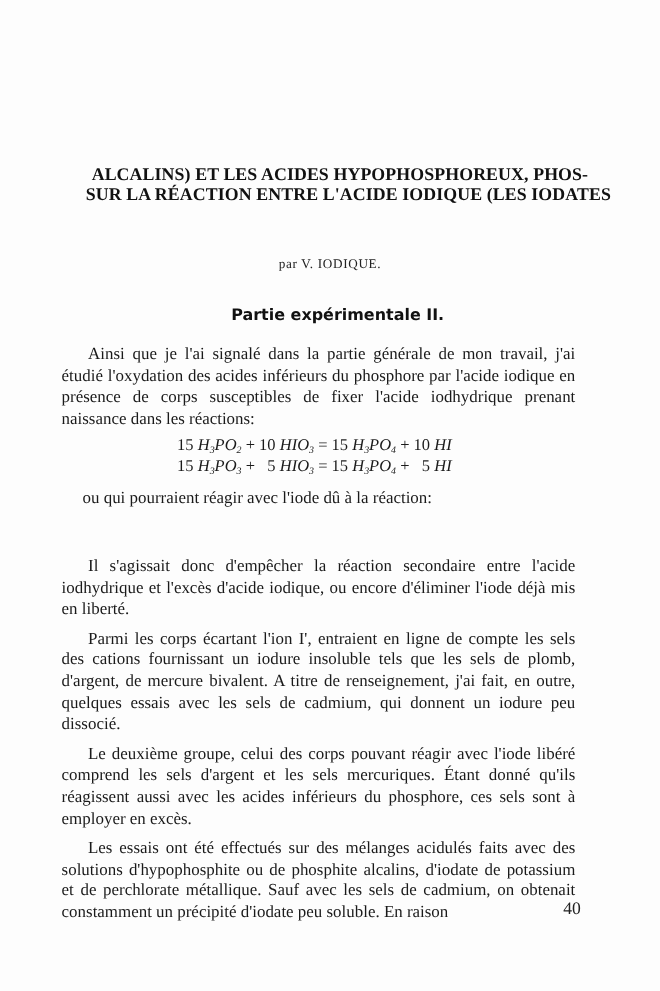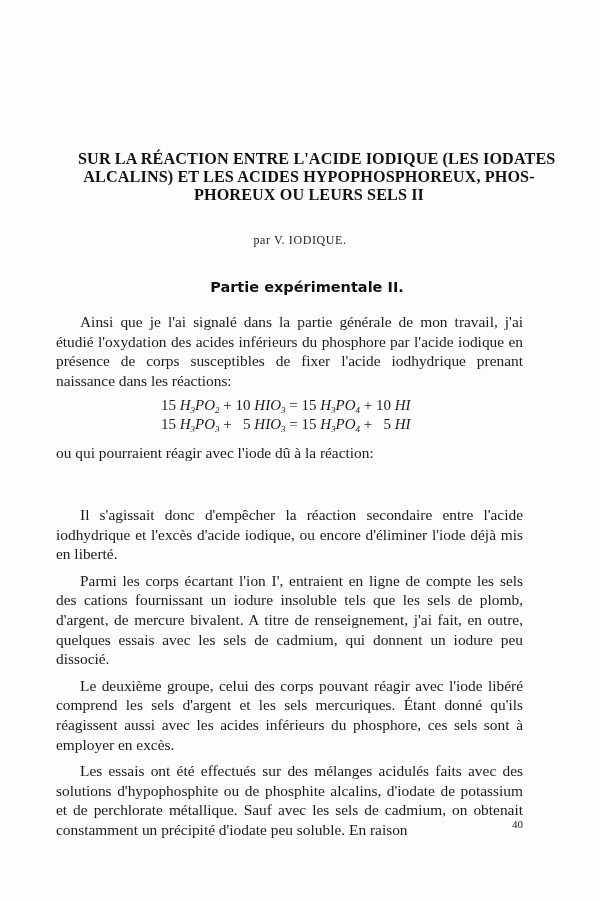--- a/index.html
+++ b/index.html
@@ -28,32 +28,31 @@
   }
   .body-text p { margin: 0; text-indent: 24px; text-align-last: left; }
   .body-text p.cont { text-indent: 0; }
   .para-gap { height: 7px; }
   .equation {
     position: absolute; font-size: 15px; white-space: nowrap; color: #1a1a1a;
   }
   .equation i { }
   .equation sub { font-size: 9px; vertical-align: -3px; line-height: 0; }
   .page-number {
-    position: absolute; left: 512px; top: 818px; font-size: 11px; color: #222;
+    position: absolute; left: 512px; top: 818px; font-size: 16px; color: #222;
   }
 </style>
 </head>
 <body>
 
 <div class="page">
 
   <div class="title">
+    <span class="line">ALCALINS) ET LES ACIDES HYPOPHOSPHOREUX, PHOS-</span>
     <span class="line">SUR LA RÉACTION ENTRE L'ACIDE IODIQUE (LES IODATES</span>
-    <span class="line">ALCALINS) ET LES ACIDES HYPOPHOSPHOREUX, PHOS-</span>
-    <span class="line">PHOREUX OU LEURS SELS II</span>
   </div>
 
   <div class="author">par V. IODIQUE.</div>
 
   <div class="section-heading">Partie expérimentale II.</div>
 
   <div class="body-text" style="top:312px;">
     <p>Ainsi que je l'ai signalé dans la partie générale de mon travail, j'ai étudié l'oxydation des acides inférieurs du phosphore par l'acide iodique en présence de corps susceptibles de fixer l'acide iodhydrique prenant naissance dans les réactions:</p>
   </div>
 
@@ -78,21 +77,21 @@
     &nbsp;&nbsp;<span>5</span>
     <i><span>HIO</span><sub>3</sub></i>
     <span>=</span>
     <span>15</span>
     <i><span>H</span><sub>3</sub><span>PO</span><sub>4</sub></i>
     <span>+</span>
     &nbsp;&nbsp;<span>5</span>
     <i>HI</i>
   </div>
 
-  <div class="body-text" style="top:443px;">
+  <div class="body-text" style="top:443px;margin-left:19px;">
     <p class="cont">ou qui pourraient réagir avec l'iode dû à la réaction:</p>
   </div>
 
 
   <div class="body-text" style="top:505px;">
     <p>Il s'agissait donc d'empêcher la réaction secondaire entre l'acide iodhydrique et l'excès d'acide iodique, ou encore d'éliminer l'iode déjà mis en liberté.</p>
     <div class="para-gap"></div>
     <p>Parmi les corps écartant l'ion I', entraient en ligne de compte les sels des cations fournissant un iodure insoluble tels que les sels de plomb, d'argent, de mercure bivalent. A titre de renseignement, j'ai fait, en outre, quelques essais avec les sels de cadmium, qui donnent un iodure peu dissocié.</p>
     <div class="para-gap"></div>
     <p>Le deuxième groupe, celui des corps pouvant réagir avec l'iode libéré comprend les sels d'argent et les sels mercuriques. Étant donné qu'ils réagissent aussi avec les acides inférieurs du phosphore, ces sels sont à employer en excès.</p>

